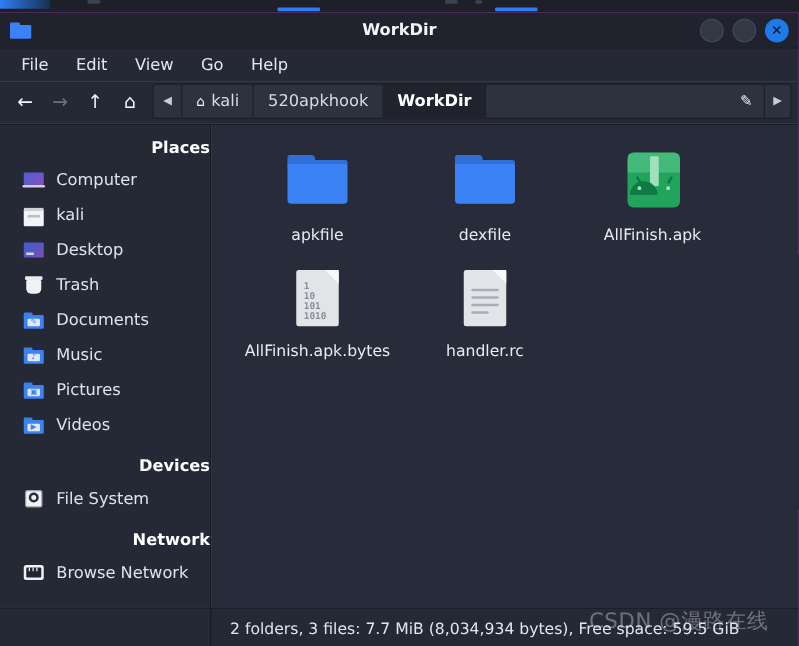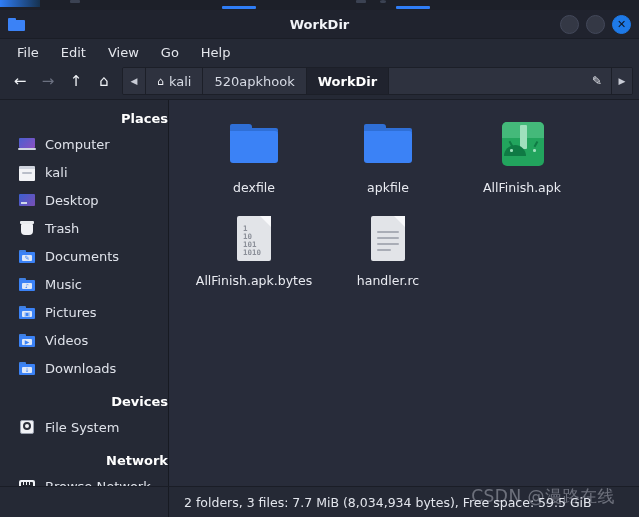--- a/index.html
+++ b/index.html
@@ -514,30 +514,20 @@
         <span class="side-ico">
           <i class="fold">
               <i class="ftab"></i>
               <i class="fbody"></i>
               <i class="fglyph">▶</i>
             </i>
         </span>
         <span>Videos</span>
       </div>
 
-      <div class="side-item">
-        <span class="side-ico">
-          <i class="fold">
-              <i class="ftab"></i>
-              <i class="fbody"></i>
-              <i class="fglyph">↓</i>
-            </i>
-        </span>
-        <span>Downloads</span>
-      </div>
 
       <div class="side-header" style="padding-top:12px">Devices</div>
 
       <div class="side-item">
         <span class="side-ico disk-ico">
             <i class="box"></i>
             <i class="circ"></i>
           </span>
         <span>File System</span>
       </div>
@@ -558,30 +548,30 @@
 
     <div id="fileview">
       <div id="icon-grid">
 
         <div class="file-cell">
           <div class="file-ico bigfolder">
             <i class="tab"></i>
               <i class="lipo"></i>
               <i class="body"></i>
           </div>
-          <div class="file-label">dexfile</div>
+          <div class="file-label">apkfile</div>
         </div>
 
         <div class="file-cell">
           <div class="file-ico bigfolder">
             <i class="tab"></i>
               <i class="lipo"></i>
               <i class="body"></i>
           </div>
-          <div class="file-label">apkfile</div>
+          <div class="file-label">dexfile</div>
         </div>
 
         <div class="file-cell">
           <div class="file-ico apk">
             <i class="sq">
               <i class="topband"></i>
               <i class="bar"></i>
             </i>
             <i class="ant" style="left:16px;transform:rotate(-30deg)"></i>
             <i class="ant" style="left:41px;transform:rotate(30deg)"></i>

